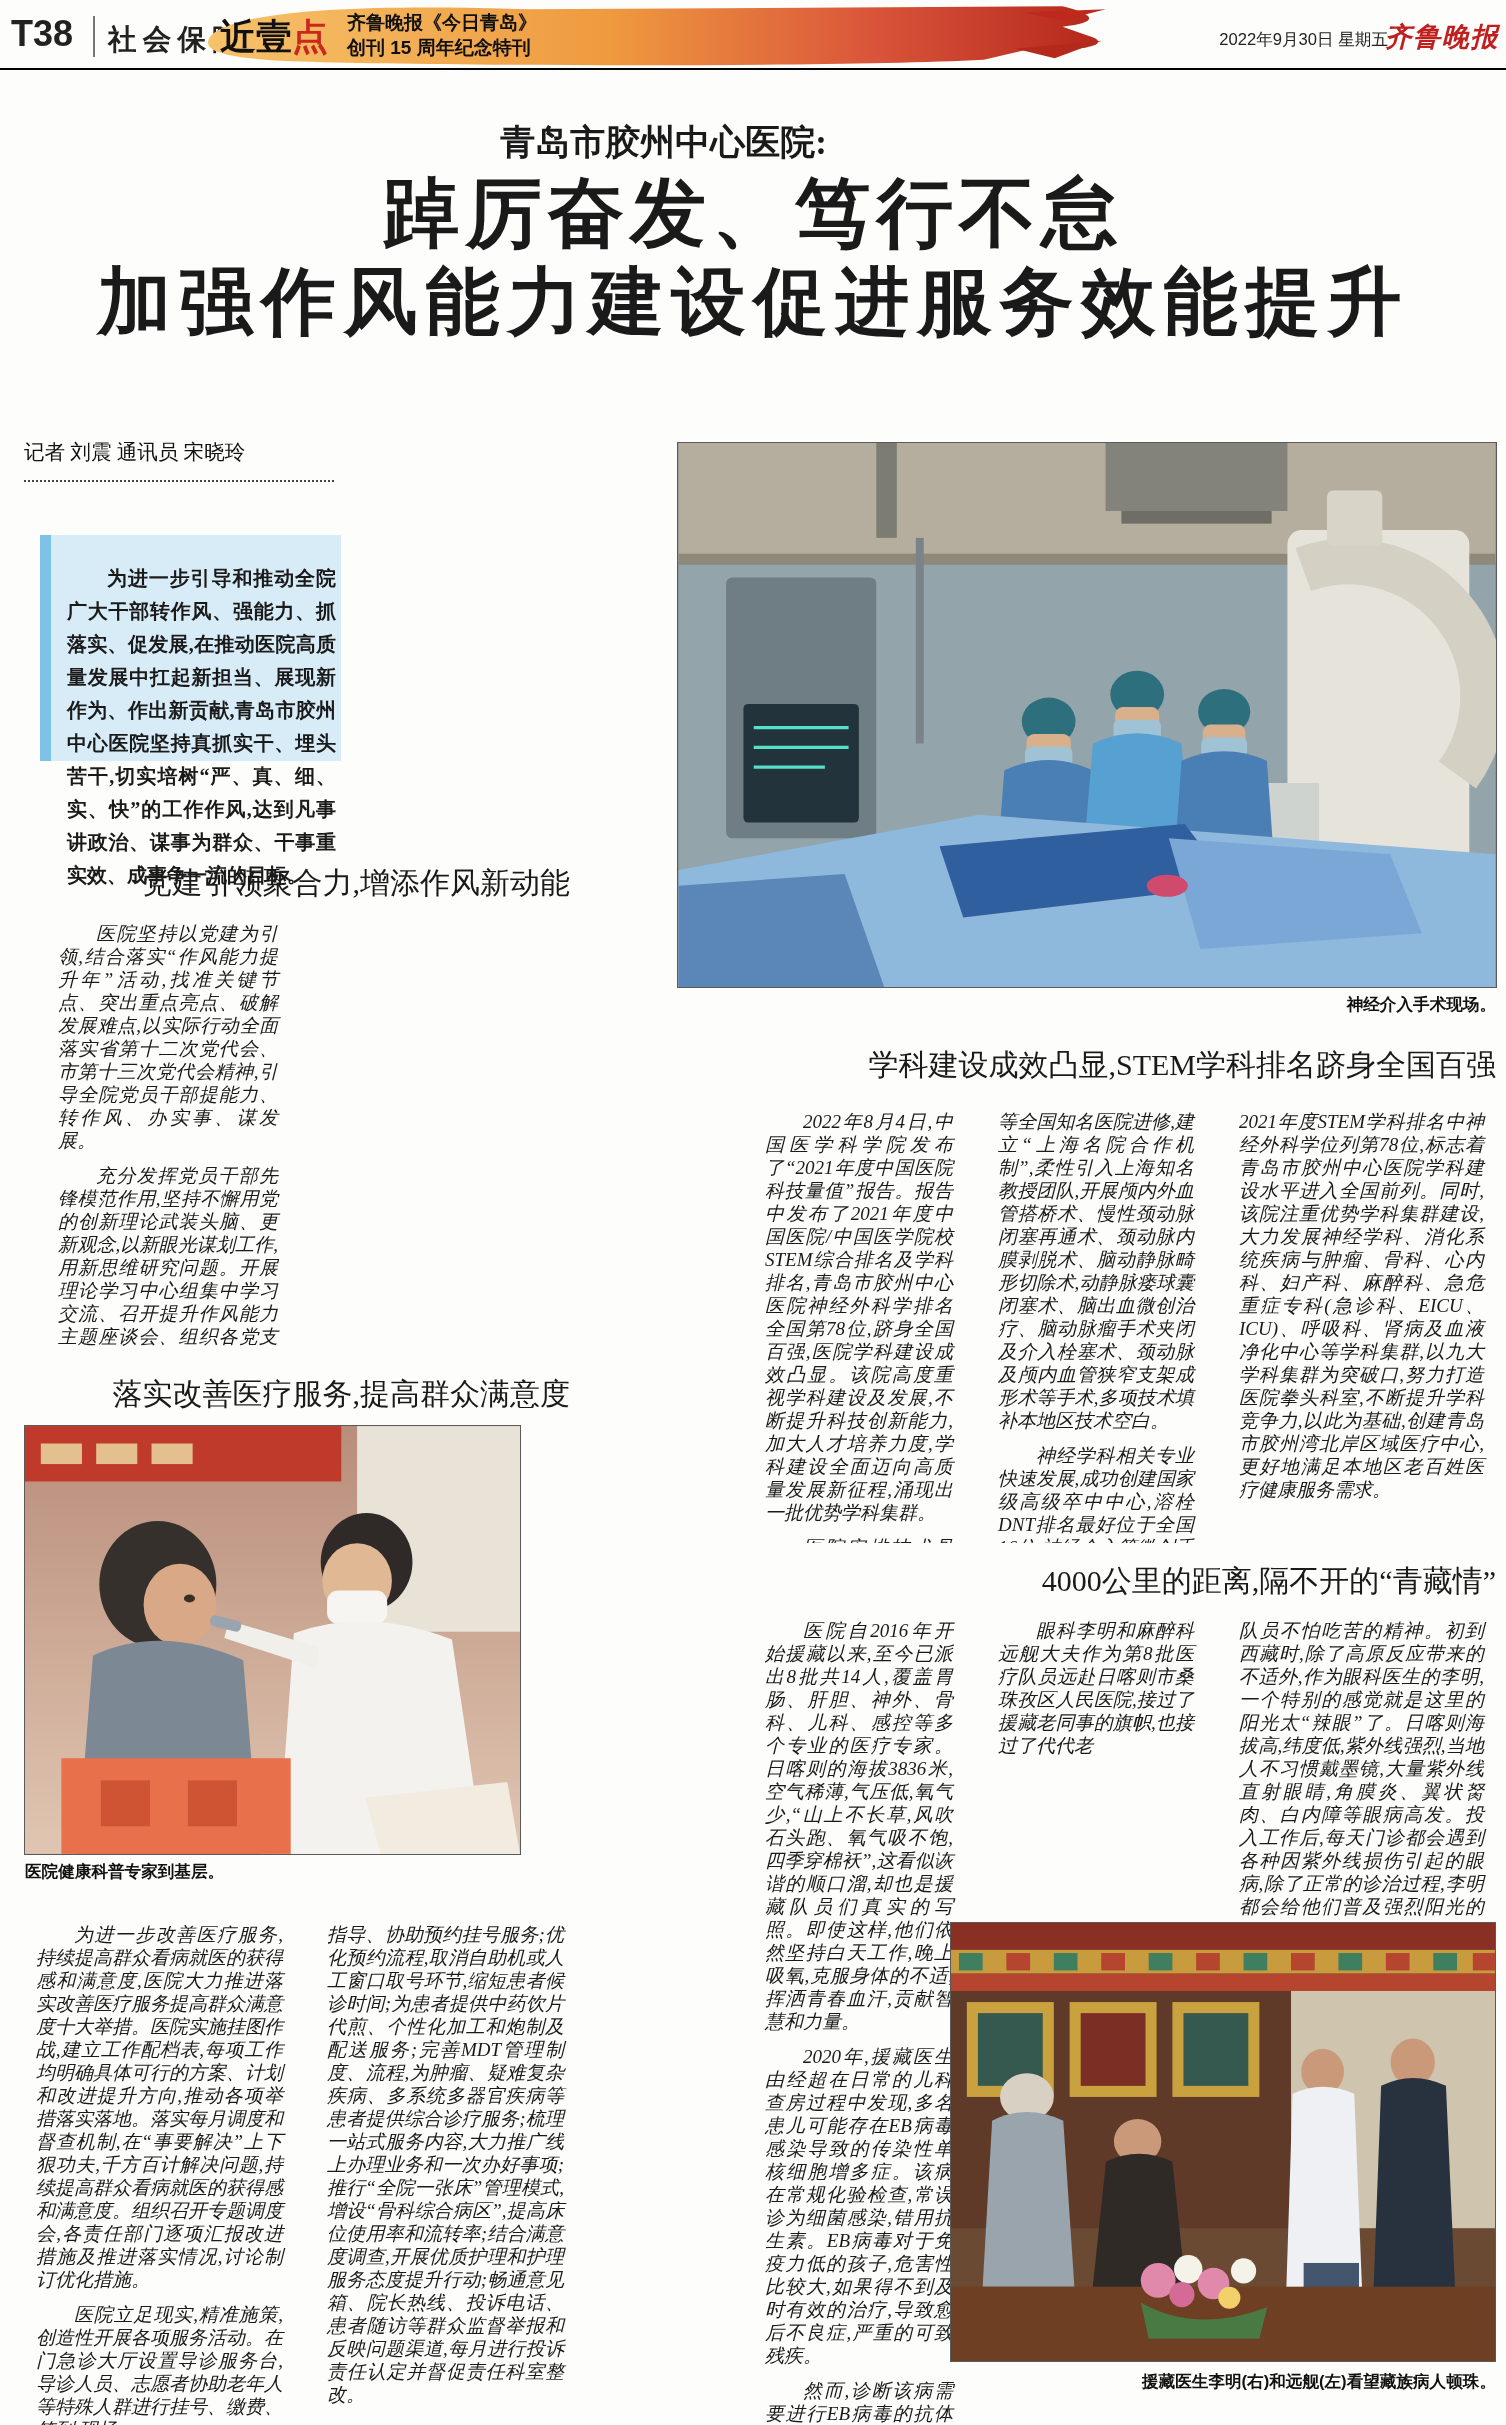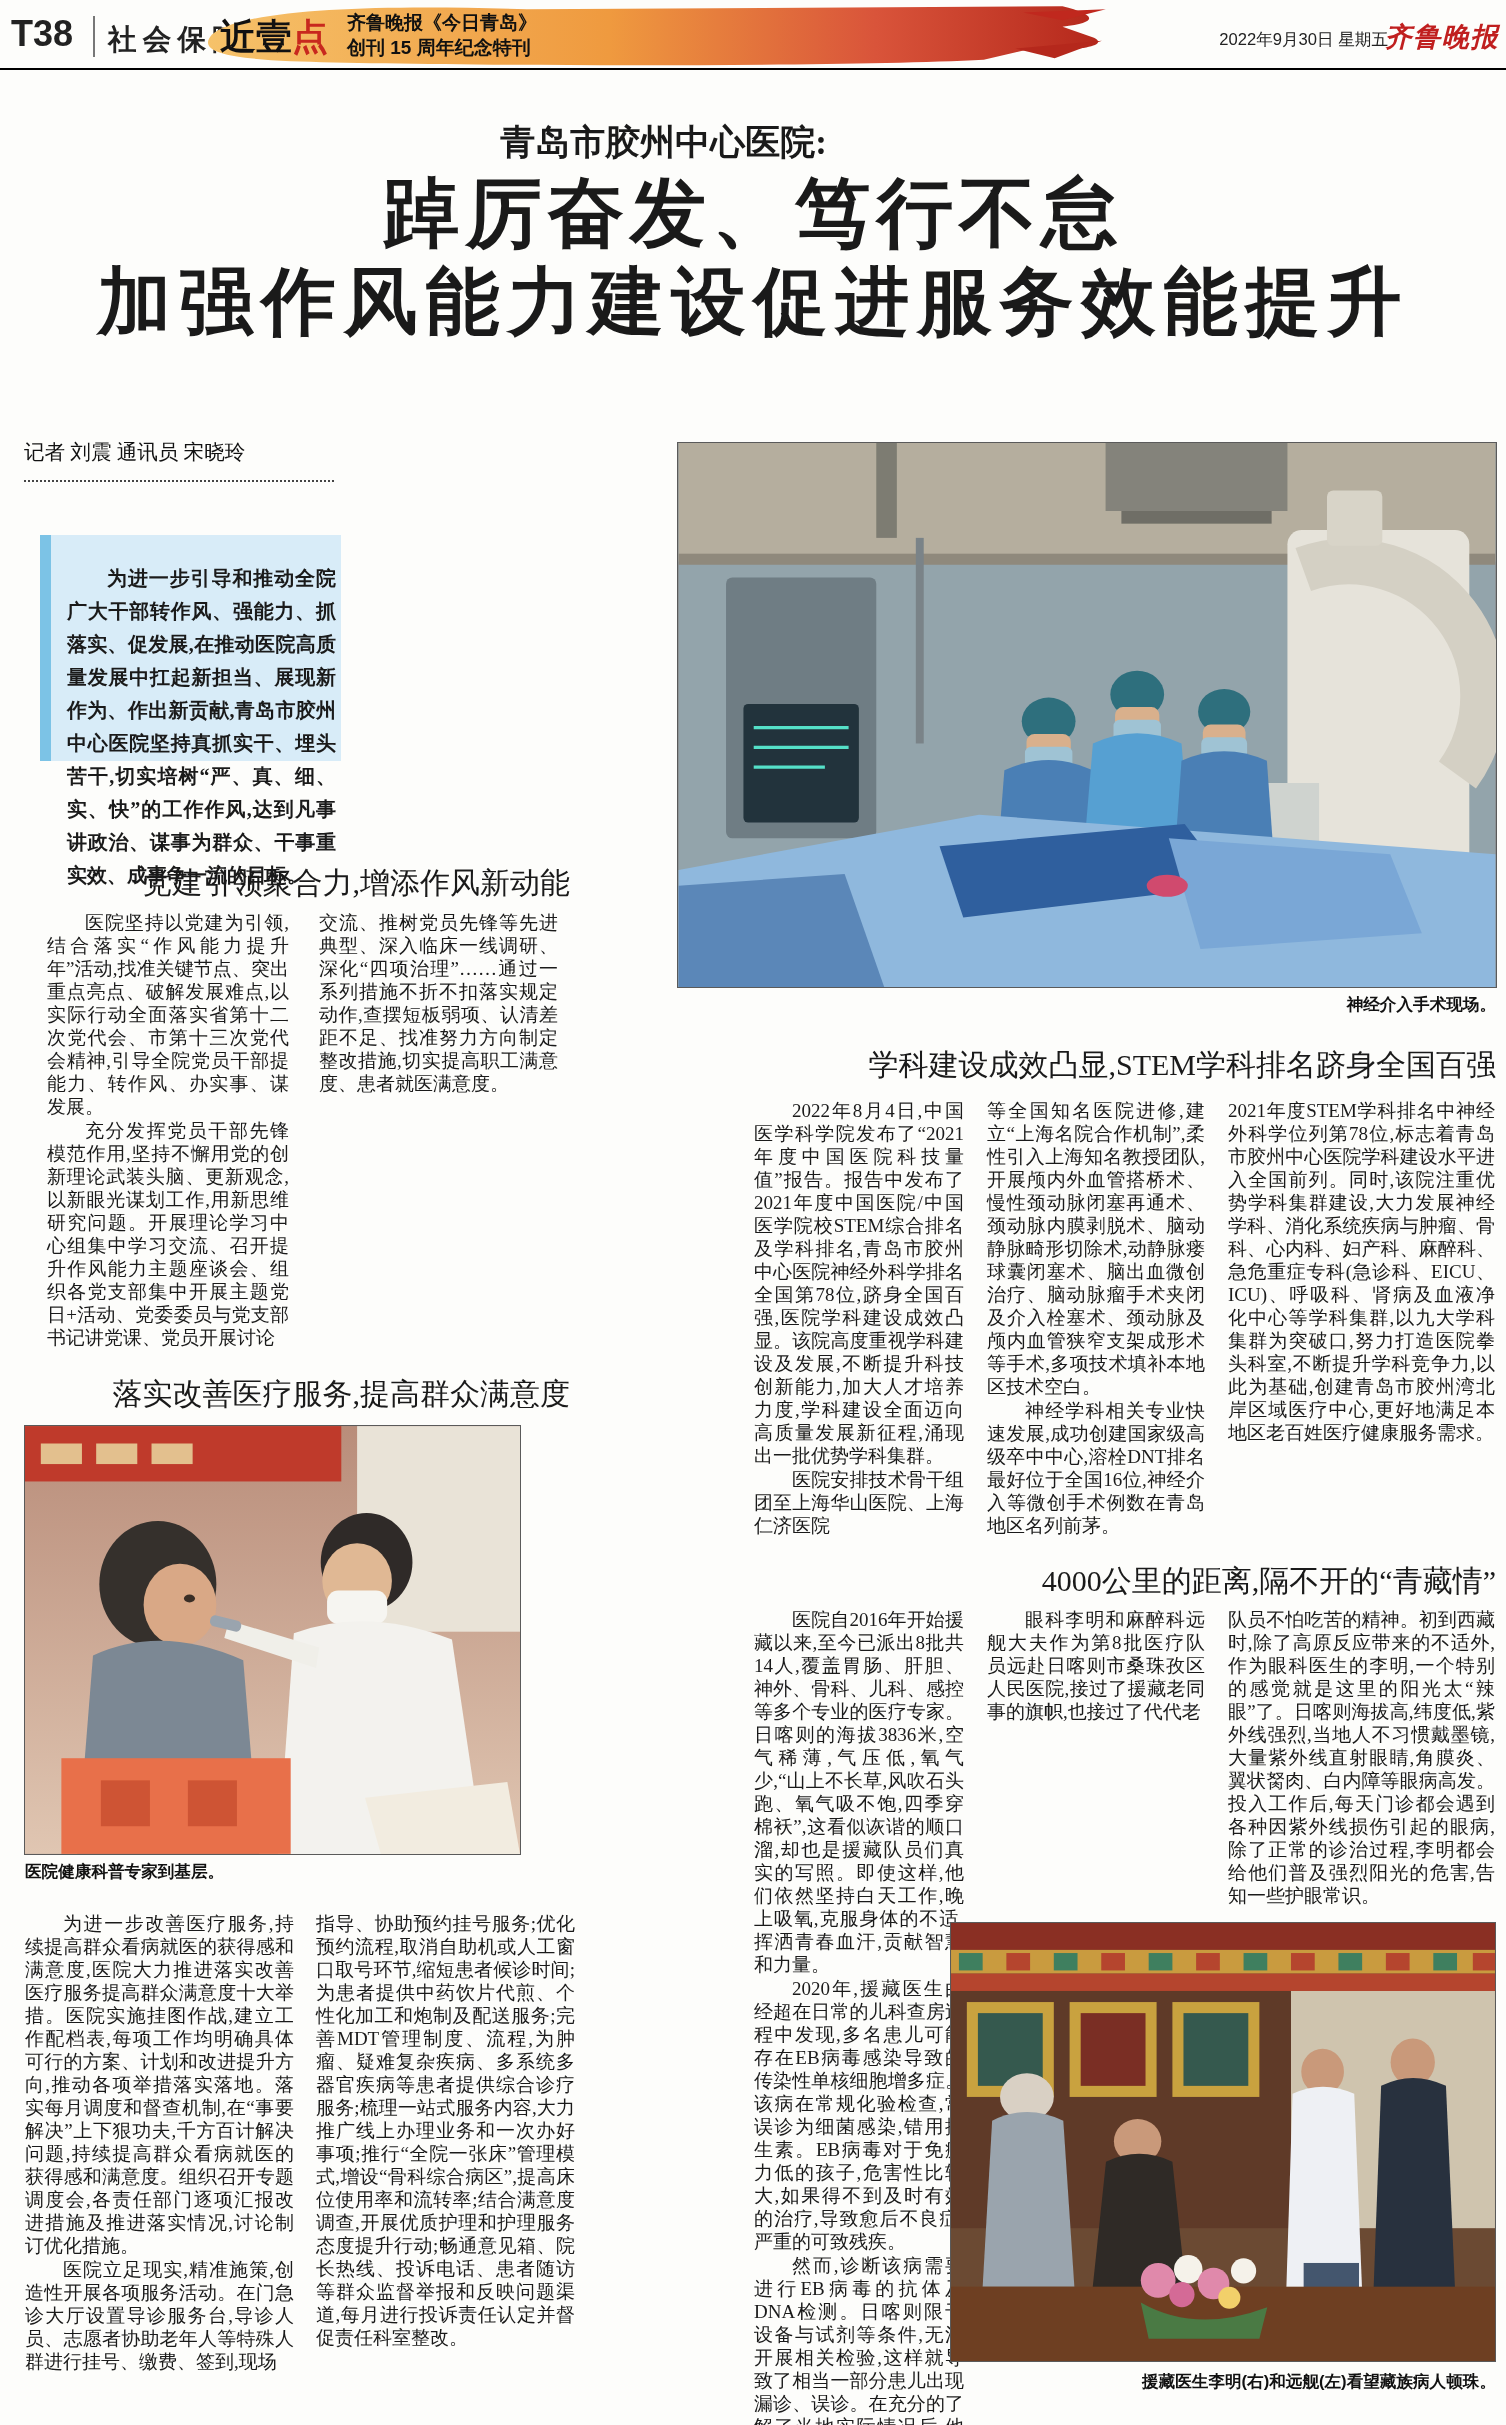--- a/index.html
+++ b/index.html
@@ -48,21 +48,21 @@
   .cap-surgery{left:677px;top:994px;width:819px;text-align:right;}
   .cap-clinic{left:25px;top:1861px;width:506px;text-align:left;}
   .cap-tibet{left:950px;top:2371px;width:546px;text-align:right;}
   
   .sec-title{text-align:right;font-size:30px;font-weight:normal;white-space:nowrap;}
   .t-party{left:32px;top:863px;width:538px;}
   .t-discipline{left:752px;top:1045px;width:744px;}
   .t-service{left:24px;top:1374px;width:546px;}
   .t-tibet{left:752px;top:1561px;width:744px;}
   .col{font-size:19px;line-height:23px;text-align:justify;overflow:hidden;}
-  .para{margin:1px;}
+  .para{margin:12px;font-style:italic;}
   .ind{text-indent:2em;}
   .colA1{left:46px;top:910px;width:244px;height:437px;}
   .colA2{left:318px;top:910px;width:241px;height:437px;}
   .colC1{left:753px;top:1098px;width:212px;height:445px;}
   .colC2{left:986px;top:1098px;width:220px;height:445px;}
   .colC3{left:1227px;top:1098px;width:269px;height:445px;}
   .colB1{left:24px;top:1911px;width:271px;height:514px;}
   .colB2{left:315px;top:1911px;width:261px;height:514px;}
   .colD1{left:753px;top:1607px;width:212px;height:819px;}
   .colD2{left:986px;top:1607px;width:220px;height:310px;}
@@ -156,21 +156,20 @@
   </svg>
 </div>
 <div class="abs caption cap-surgery">神经介入手术现场。</div>
 
 <div class="abs sec-title t-party">党建引领聚合力,增添作风新动能</div>
 <div class="abs col colA1">
     <p class="para ind">医院坚持以党建为引领,结合落实“作风能力提升年”活动,找准关键节点、突出重点亮点、破解发展难点,以实际行动全面落实省第十二次党代会、市第十三次党代会精神,引导全院党员干部提能力、转作风、办实事、谋发展。</p>
     <p class="para ind">充分发挥党员干部先锋模范作用,坚持不懈用党的创新理论武装头脑、更新观念,以新眼光谋划工作,用新思维研究问题。开展理论学习中心组集中学习交流、召开提升作风能力主题座谈会、组织各党支部集中开展主题党日+活动、党委委员与党支部书记讲党课、党员开展讨论</p>
   </div>
 <div class="abs col colA2">
-    <p class="para">交流、推树党员先锋等先进典型、深入临床一线调研、深化“四项治理”……通过一系列措施不折不扣落实规定动作,查摆短板弱项、认清差距不足、找准努力方向制定整改措施,切实提高职工满意度、患者就医满意度。</p>
   </div>
 
 <div class="abs sec-title t-discipline">学科建设成效凸显,STEM学科排名跻身全国百强</div>
 <div class="abs col colC1">
     <p class="para ind">2022年8月4日,中国医学科学院发布了“2021年度中国医院科技量值”报告。报告中发布了2021年度中国医院/中国医学院校STEM综合排名及学科排名,青岛市胶州中心医院神经外科学排名全国第78位,跻身全国百强,医院学科建设成效凸显。该院高度重视学科建设及发展,不断提升科技创新能力,加大人才培养力度,学科建设全面迈向高质量发展新征程,涌现出一批优势学科集群。</p>
     <p class="para ind">医院安排技术骨干组团至上海华山医院、上海仁济医院</p>
   </div>
 <div class="abs col colC2">
     <p class="para">等全国知名医院进修,建立“上海名院合作机制”,柔性引入上海知名教授团队,开展颅内外血管搭桥术、慢性颈动脉闭塞再通术、颈动脉内膜剥脱术、脑动静脉畸形切除术,动静脉瘘球囊闭塞术、脑出血微创治疗、脑动脉瘤手术夹闭及介入栓塞术、颈动脉及颅内血管狭窄支架成形术等手术,多项技术填补本地区技术空白。</p>
     <p class="para ind">神经学科相关专业快速发展,成功创建国家级高级卒中中心,溶栓DNT排名最好位于全国16位,神经介入等微创手术例数在青岛地区名列前茅。</p>

